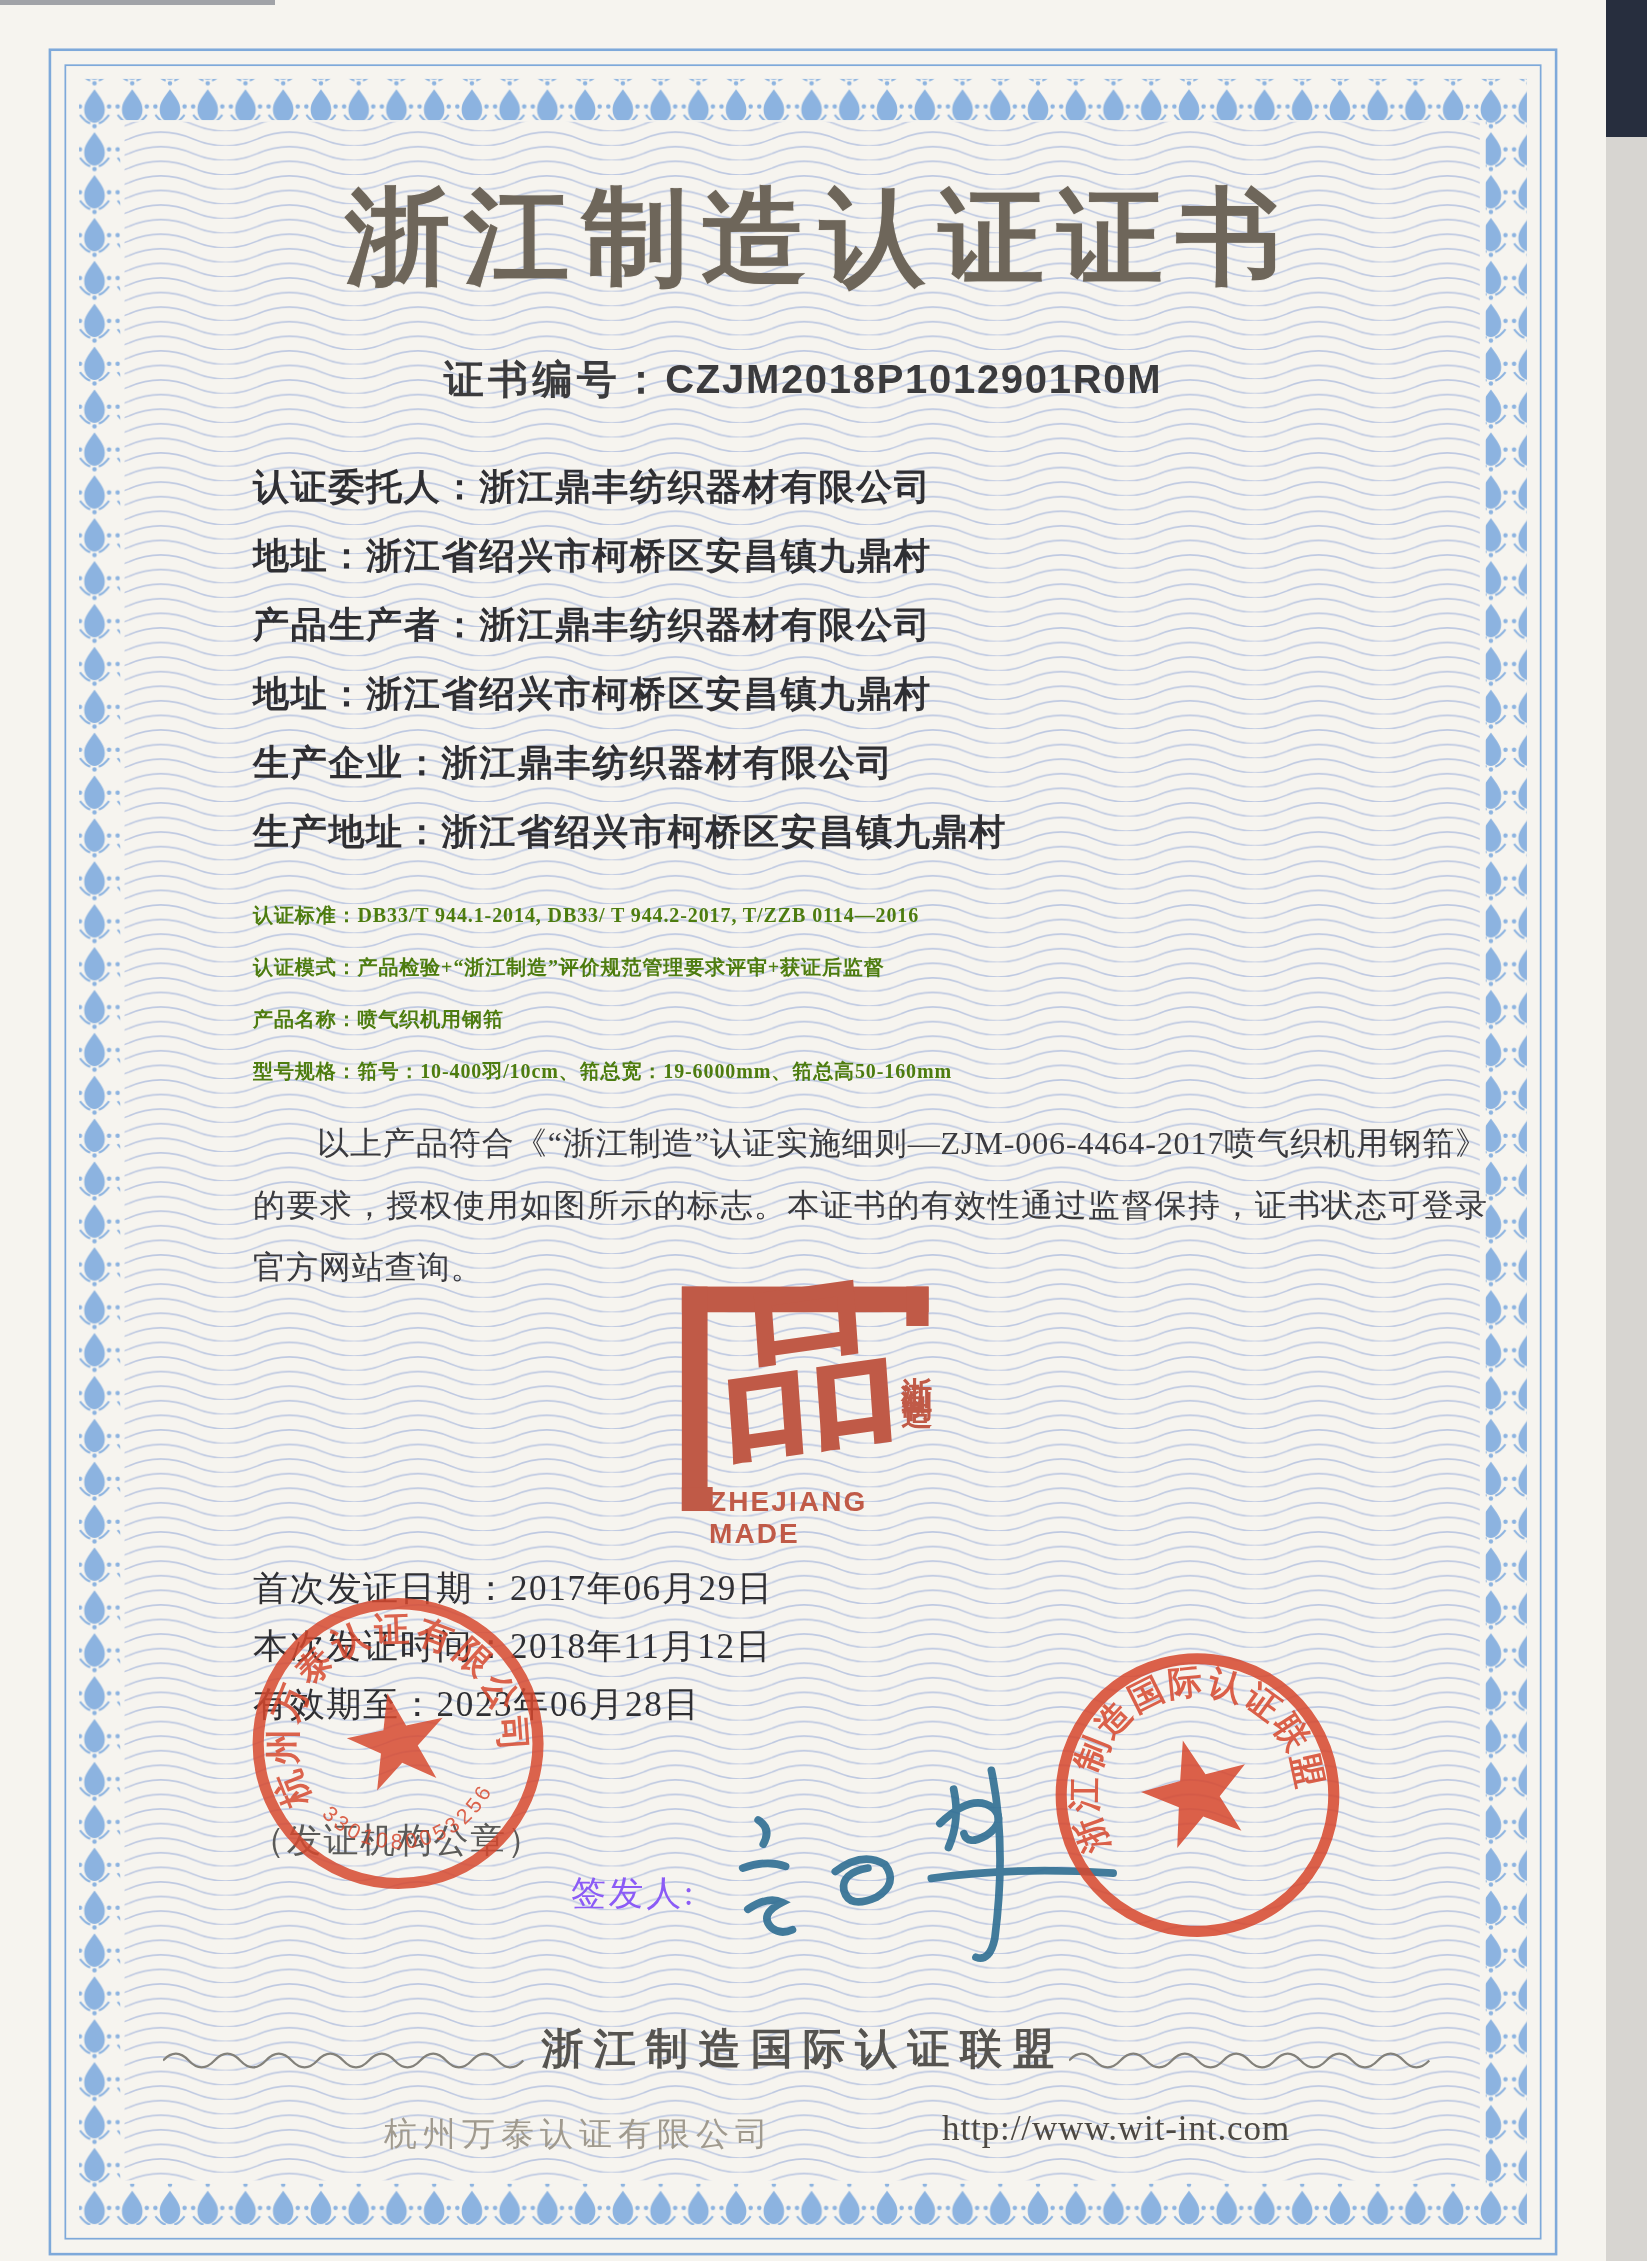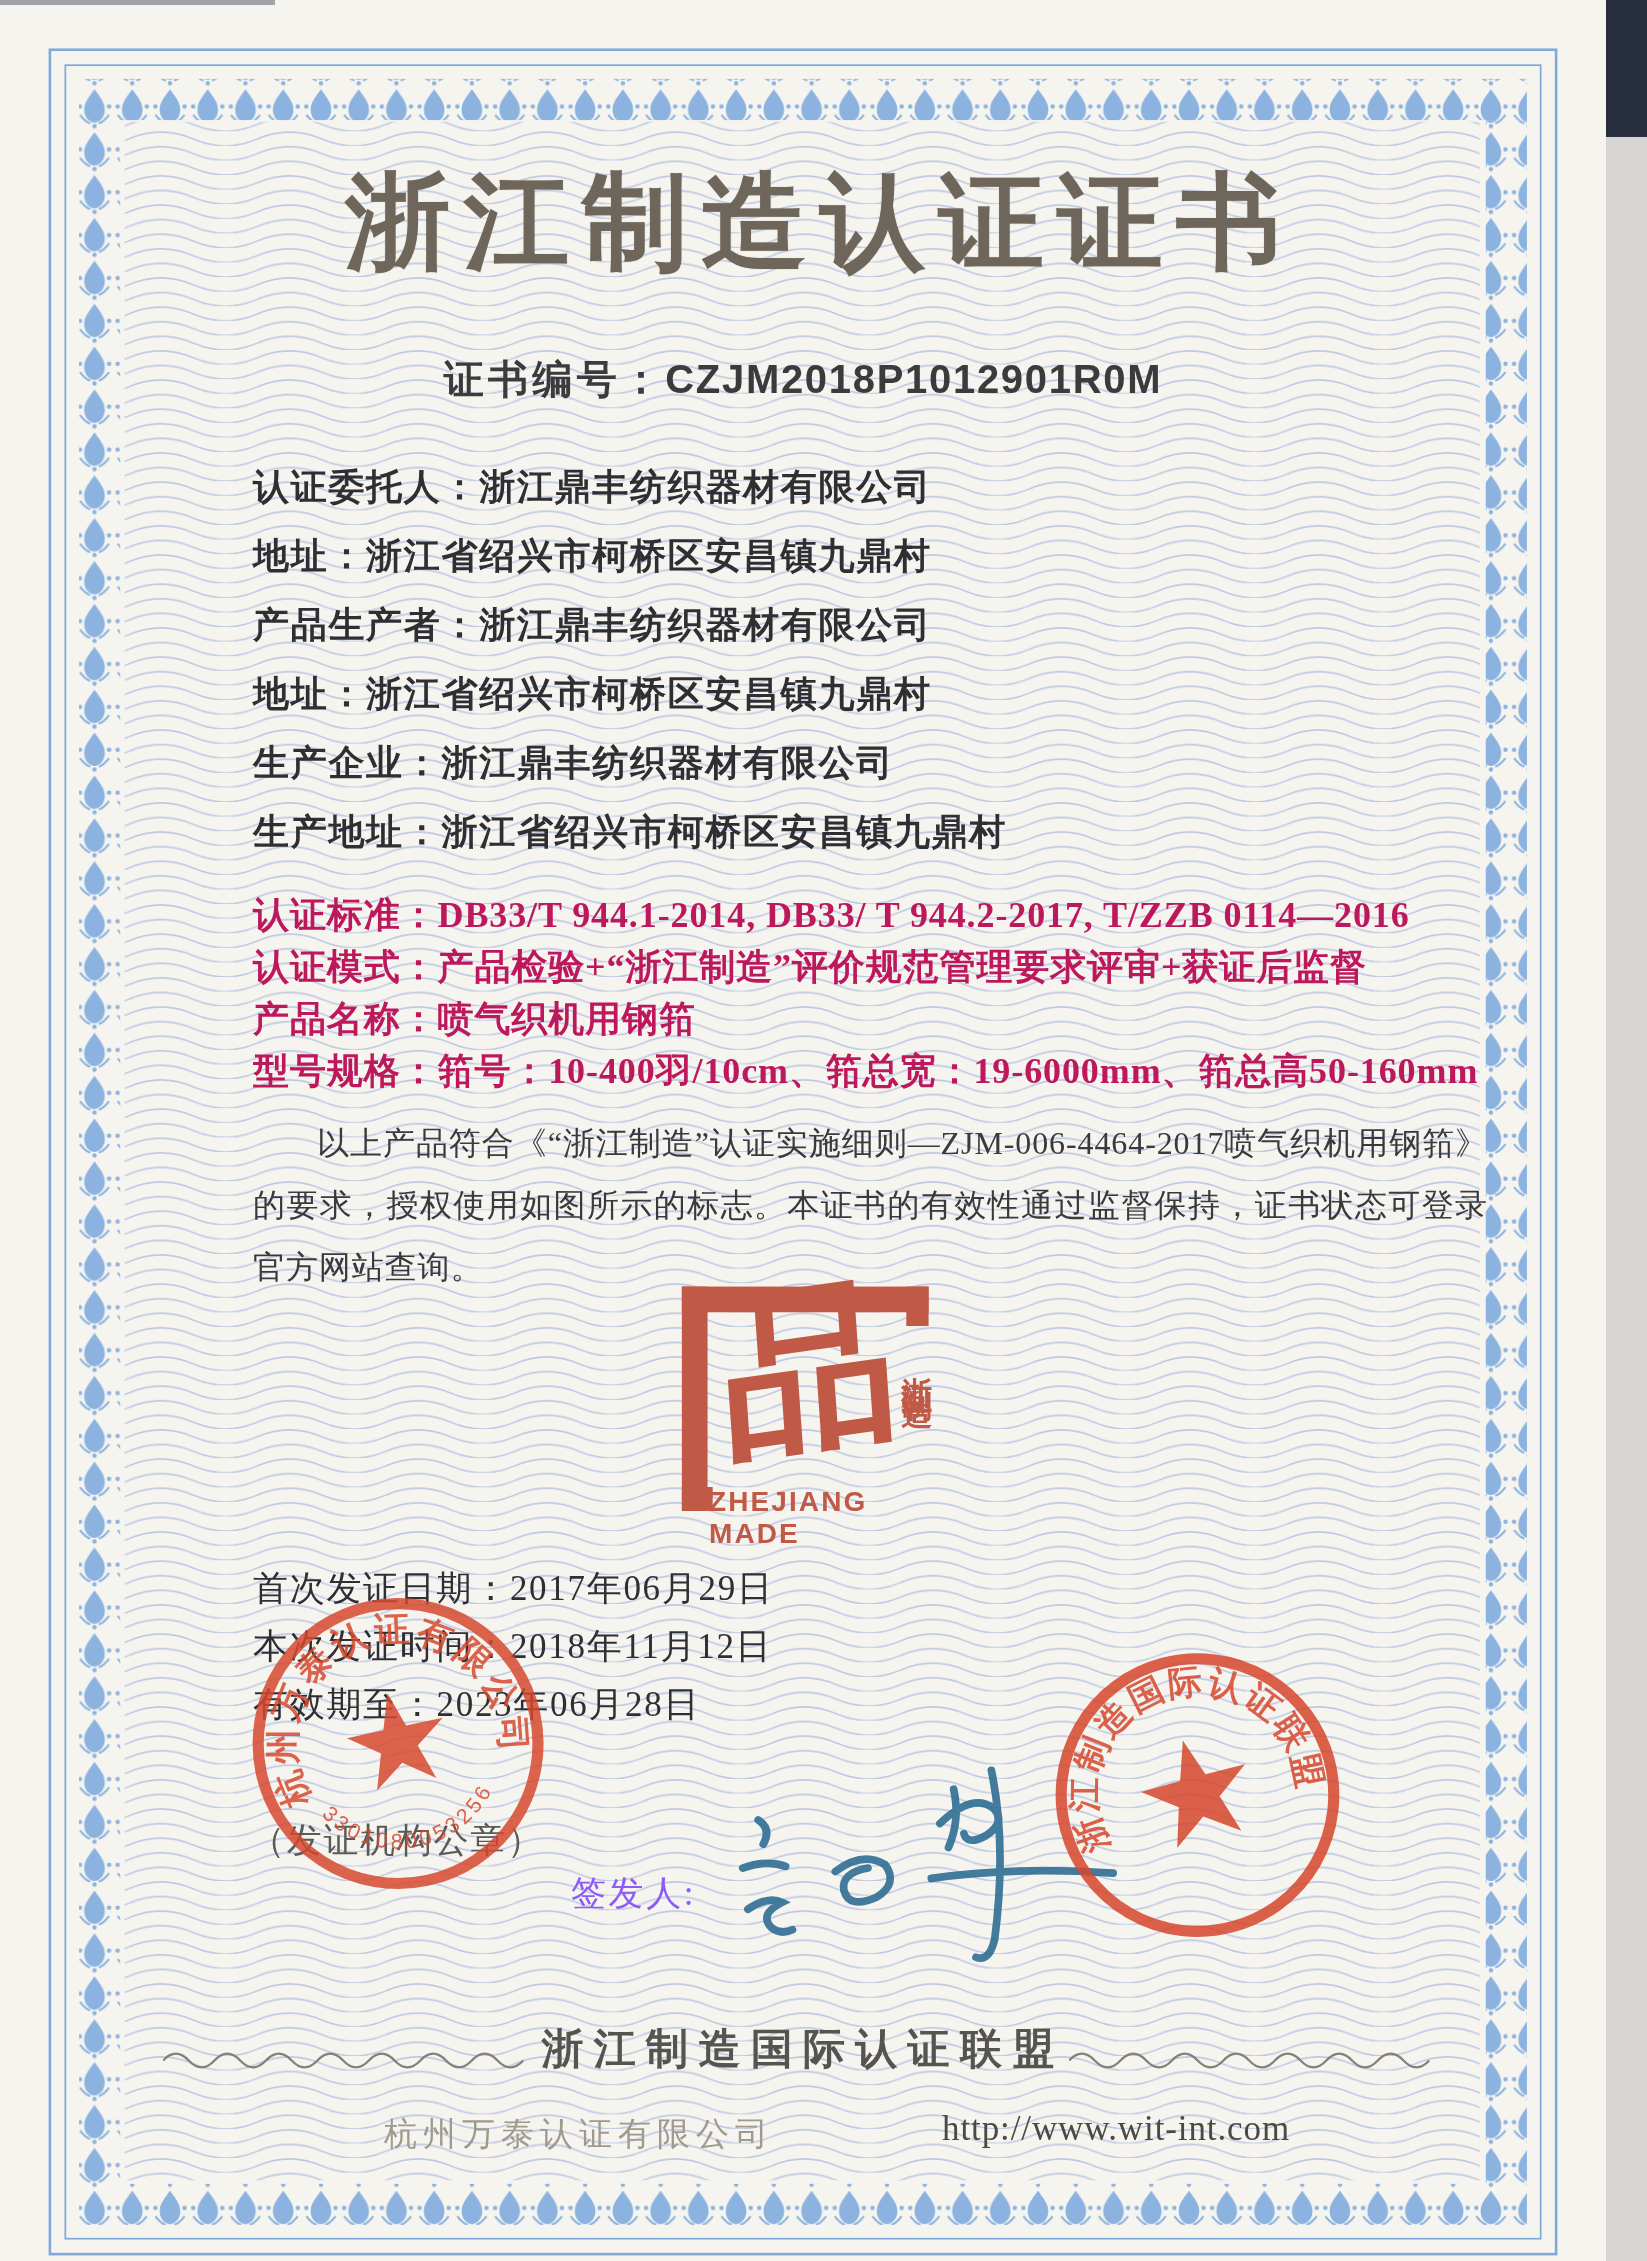--- a/index.html
+++ b/index.html
@@ -3,32 +3,32 @@
 <meta charset="utf-8">
 <style>
   html,body{margin:0;padding:0;background:#c9c7c3;}
   #page{position:relative;width:1647px;height:2261px;background:#f6f4ef;overflow:hidden;
         font-family:"Liberation Serif",serif;}
   #sheet{position:absolute;left:0;top:0;width:1606px;height:2261px;}
   #scan-right{position:absolute;left:1606px;top:0;width:41px;height:2261px;background:#d7d5d1;}
   #scan-dark{position:absolute;left:1606px;top:0;width:41px;height:137px;background:#272e3e;}
   #scan-top{position:absolute;left:0;top:0;width:275px;height:5.1px;background:#3a4152;opacity:.45;}
   #deco{position:absolute;left:0;top:0;}
-  .title{position:absolute;left:0;top:153px;width:1640px;text-align:center;
+  .title{position:absolute;left:0;top:168px;width:1640px;text-align:center;
          font-family:"DejaVu Serif",serif;font-weight:700;font-size:105px;letter-spacing:13.7px;
          color:#6e665a;text-shadow:0 0 0.9px rgba(110,102,90,.55);}
   .certno{position:absolute;left:0;top:352px;width:1606px;text-align:center;
           font-family:"Liberation Sans",sans-serif;font-weight:700;font-size:40px;color:#3b3b3d;}
   .certno .lbl{letter-spacing:4.3px;}
   .certno .num{letter-spacing:1.7px;}
   .info{position:absolute;left:253px;top:453px;font-weight:700;font-size:36px;
         color:#2f2f33;letter-spacing:1.7px;}
   .info .row{height:69px;line-height:69px;}
-  .specs{position:absolute;left:253px;top:889px;font-weight:700;font-size:36px;
-         color:#be185d;letter-spacing:0.9px;}
+  .specs{position:absolute;left:253px;top:889px;font-weight:700;font-size:20px;
+         color:#4d7c0f;letter-spacing:0.9px;}
   .specs .row{height:52px;line-height:52px;}
   .statement{position:absolute;left:253px;top:1112px;width:1235px;font-size:32px;line-height:62px;
              color:#3a3a3e;text-align:justify;text-indent:2em;letter-spacing:0.9px;}
   .logo{position:absolute;left:680px;top:1278px;width:259px;height:257px;}
   .logo svg{position:absolute;left:0;top:0;}
   .logo .mark{position:absolute;left:41px;top:1.7px;font-size:176px;font-weight:700;
               font-family:"DejaVu Serif",serif;color:#c05a47;
               transform:rotate(-8deg) skewX(-4deg);line-height:1;}
   .logo .side{position:absolute;right:1.7px;top:74px;writing-mode:vertical-rl;font-size:31px;
               font-weight:700;letter-spacing:6.9px;color:#c05a47;}

